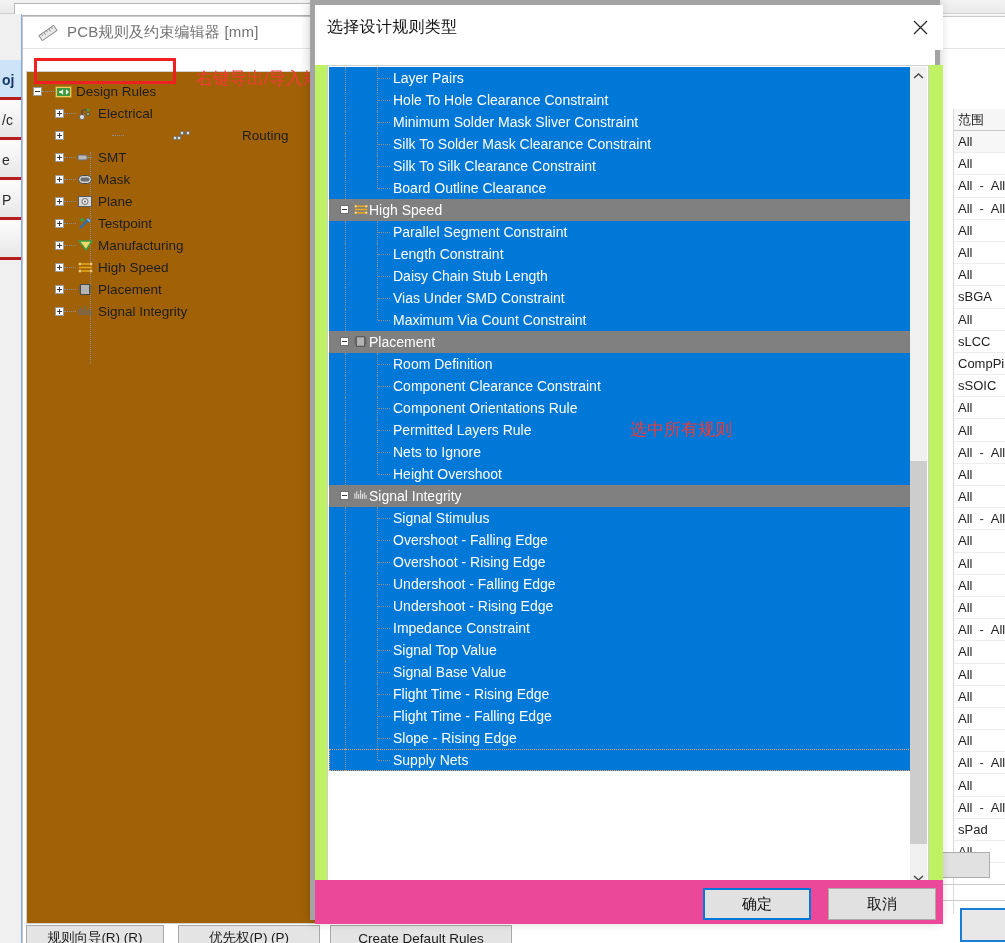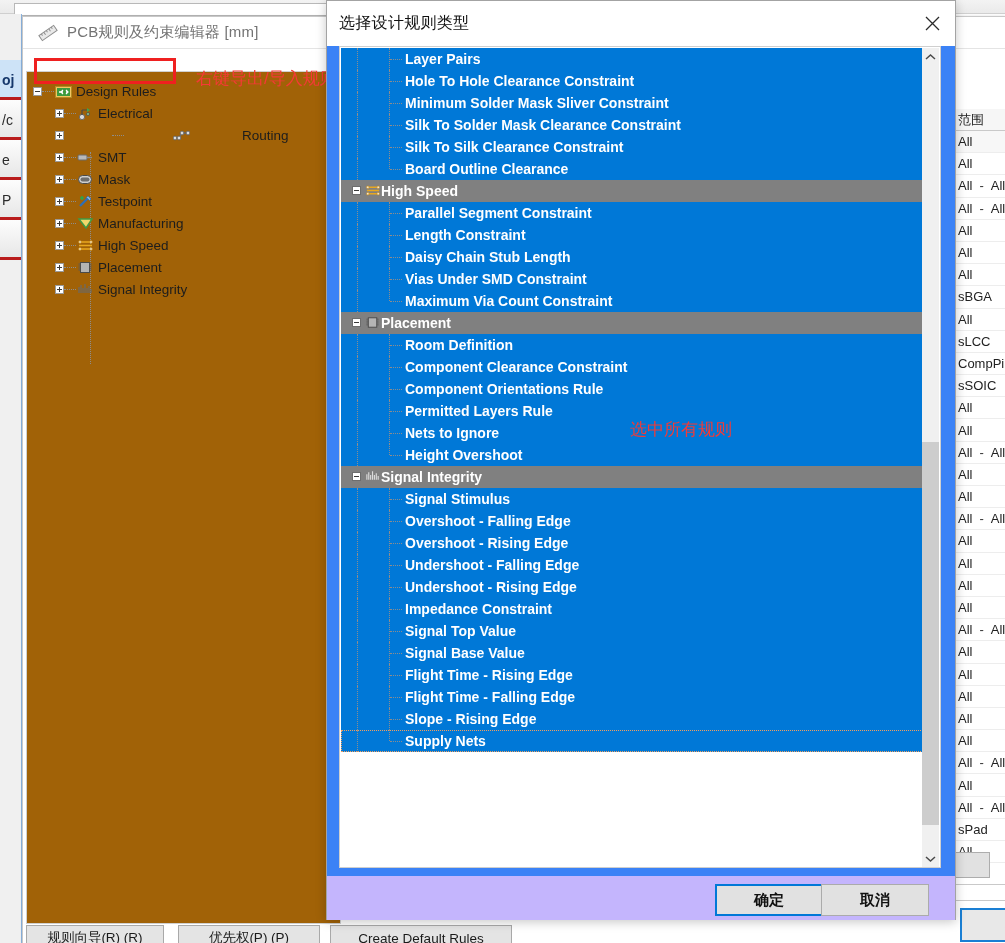--- a/index.html
+++ b/index.html
@@ -124,40 +124,38 @@
   .sl-item{
     position:relative; height:40px; border-bottom:3px solid #b91c1c;
     background:linear-gradient(#fdfdfd,#e7e7e7);
     font-size:14px; color:#2b2b2b; padding-left:2px; line-height:40px; overflow:hidden;
   }
   .sl-item.sel{ background:#cde3f7; font-weight:bold; color:#16386b; }
 
   
   .dialog{
     position:absolute; left:310px; top:0; width:630px; height:920px;
-    background:#ffffff; border:1px solid #a3a3a3;
+    background:#ffffff; border:5px solid #a3a3a3;
     box-shadow:0 2px 10px rgba(0,0,0,.22);
-    margin-left:16px;
   }
   .dlg-titlebar{
     position:absolute; left:0; top:0; width:628px; height:45px;
     background:#ffffff; display:flex; align-items:center;
   }
   .dlg-title{
     font-size:16px; color:#111; padding-left:12px; letter-spacing:.3px;
   }
   .dlg-close{
     position:absolute; right:0; top:0; width:46px; height:45px;
     display:flex; align-items:center; justify-content:center;
     font-size:19px; color:#3a3a3a; cursor:pointer;
   }
   .dlg-content{
-    position:absolute; left:0; top:45px; width:628px; height:830px;
-    background:#3b82f6;
-    font-weight:bold;
+    position:absolute; left:0; top:60px; width:628px; height:830px;
+    background:#bef264;
   }
   .listbox{
     position:absolute; left:12px; top:0px; width:602px; height:822px;
     background:#ffffff; border:1px solid #cfcfcf;
   }
   .list-clip{
     position:absolute; left:1px; top:1px; width:582px; height:819px; overflow:hidden;
   }
   .lrow{
     position:relative; height:22px; display:flex; align-items:center;
@@ -201,30 +199,30 @@
   }
   .lb-arrow.up{ top:0; }
   .lb-arrow.down{ bottom:0; }
   .lb-thumb{
     position:absolute; left:0; top:394px; width:17px; height:383px; background:#cdcdcd;
   }
 
   .anno2{ left:630px; top:418px; }
 
   .dlg-footer{
-    position:absolute; left:0; top:875px; width:628px; height:44px; background:#c4b5fd;font-weight:bold;
+    position:absolute; left:0; top:875px; width:628px; height:44px; background:#ec4899;
   }
   .dbtn{
     position:absolute; top:8px; height:32px; width:108px;
     background:#e1e1e1; border:1px solid #ababab;
     font-size:15px; color:#111;
     display:flex; align-items:center; justify-content:center;
   }
   .dbtn.primary{ left:388px; border:2px solid #0078D7; }
-  .dbtn.cancel{ left:494px; }
+  .dbtn.cancel{ left:513px; }
 </style>
 </head>
 <body>
 
 <div id="root">
 
   <div class="bg-strip-top">
     <div class="bg-toolbar-field"></div>
   </div>
 
@@ -316,20 +314,32 @@
           <span class="dotlead"></span>
           <span class="ticon">
             <svg width="17" height="15" viewBox="0 0 17 15">
               <rect x="1.5" y="3.5" width="13" height="8" rx="4" fill="#cfcfcf" stroke="#4a4a4a"></rect>
               <rect x="3.5" y="5.5" width="9" height="4" rx="2" fill="#6e6e6e"></rect>
             </svg>
           </span>
           <span>Mask</span>
         </div>
 
+        <div class="tree-row" style="padding-left:28px;">
+          <span class="tw-expander plus"></span>
+          <span class="dotlead"></span>
+          <span class="ticon">
+            <svg width="17" height="15" viewBox="0 0 17 15">
+              <rect x="1.5" y="2.5" width="13" height="10" fill="#d8d8d8" stroke="#5a5a5a"></rect>
+              <circle cx="8" cy="7.5" r="3" fill="#f0f0f0" stroke="#6a6a6a"></circle>
+              <circle cx="8" cy="7.5" r="1" fill="#5a5a5a"></circle>
+            </svg>
+          </span>
+          <span>Plane</span>
+        </div>
 
         <div class="tree-row" style="padding-left:28px;">
           <span class="tw-expander plus"></span>
           <span class="dotlead"></span>
           <span class="ticon">
             <svg width="17" height="15" viewBox="0 0 17 15">
               <path d="M3 12L12 3" stroke="#2f6fb5" stroke-width="2.4"></path>
               <path d="M11 2l3 3-1.5 1.5L9.5 3.5z" fill="#7fb3e0" stroke="#2f6fb5" stroke-width=".7"></path>
               <path d="M3 4h4M5 2v4" stroke="#2fa34a" stroke-width="1.6"></path>
             </svg>

